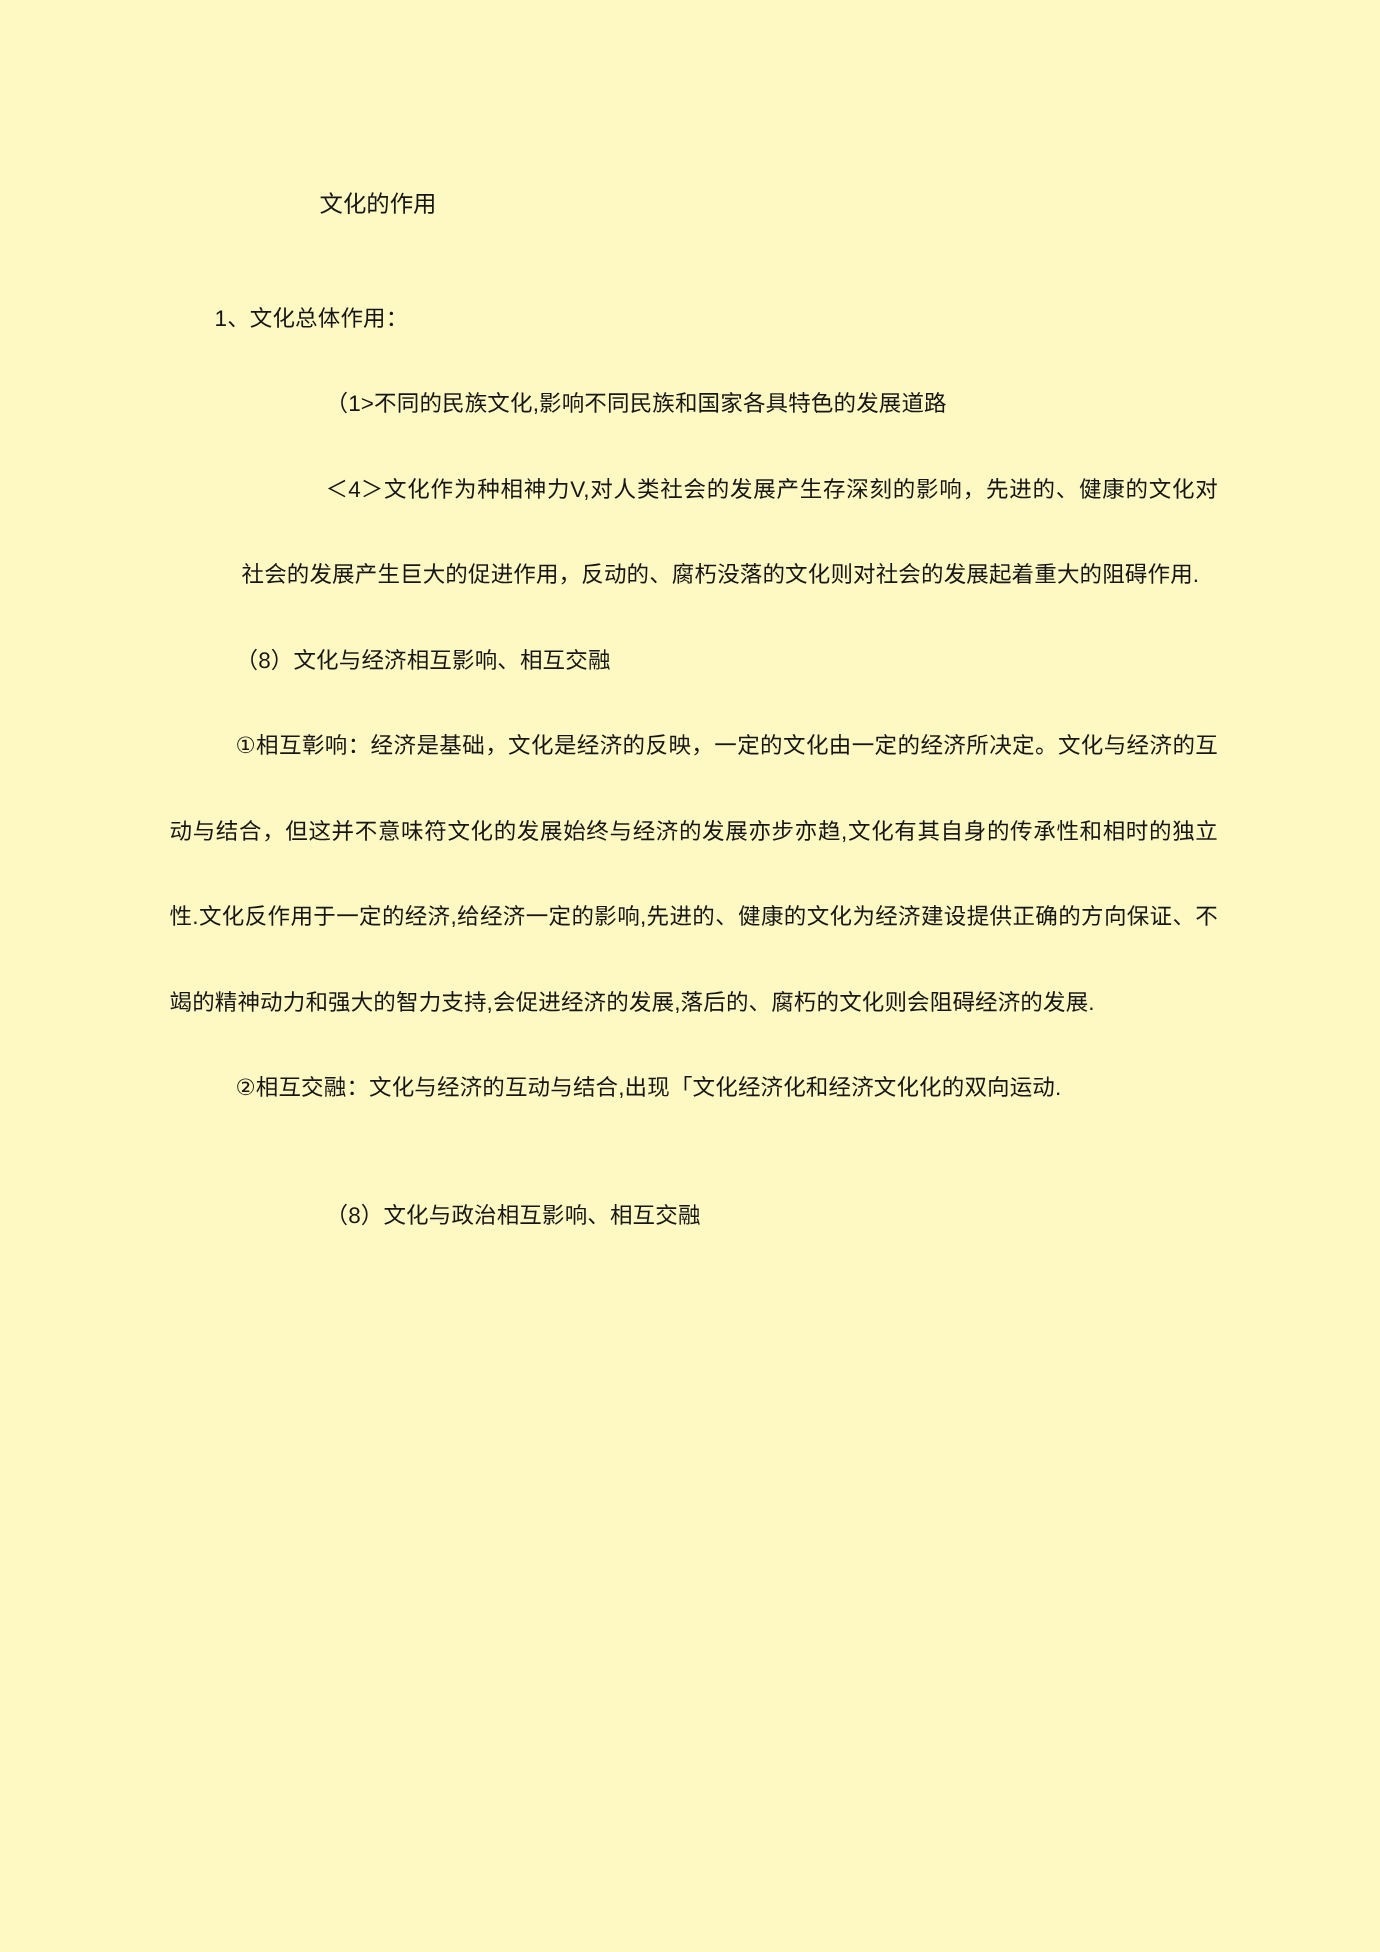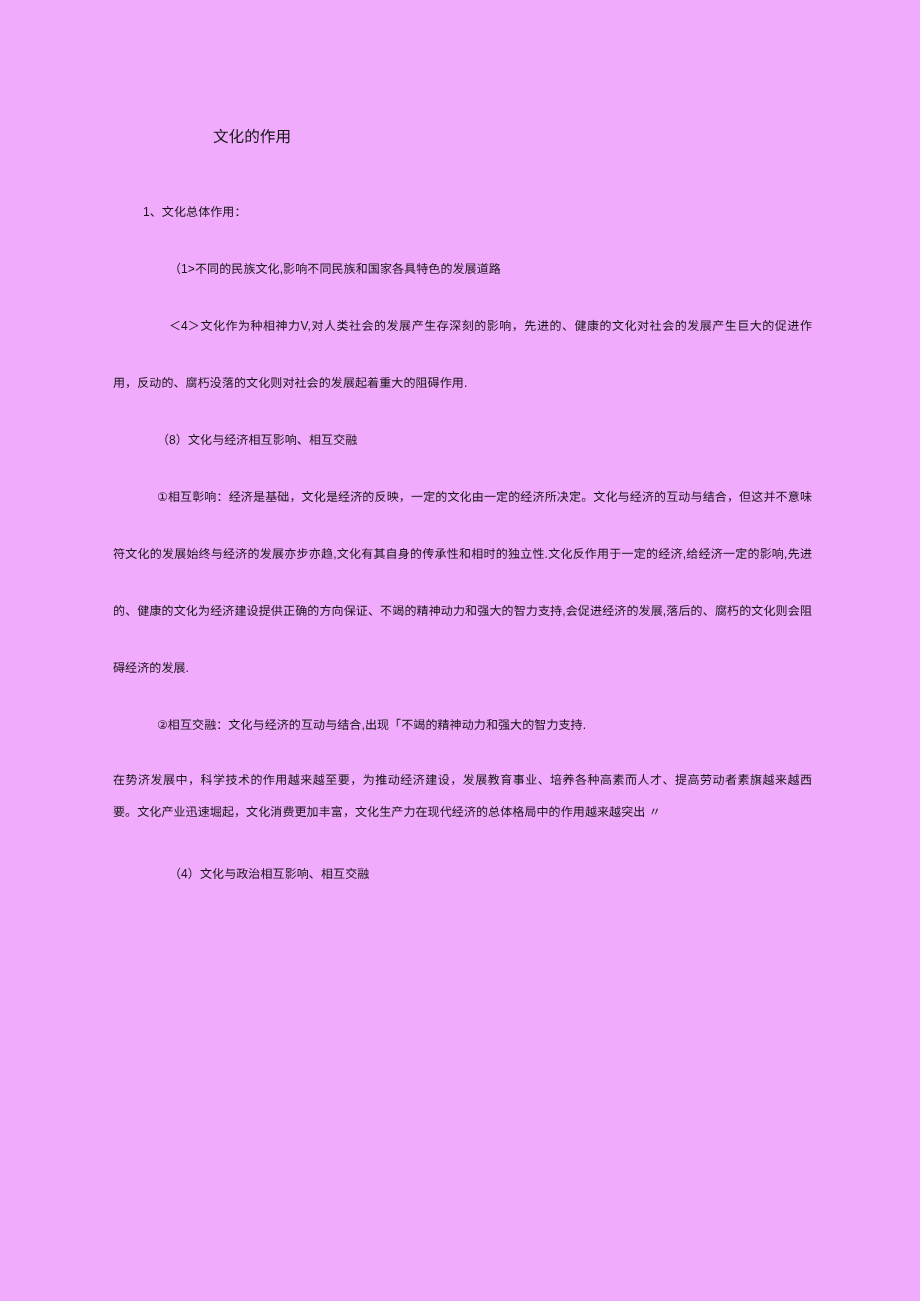--- a/index.html
+++ b/index.html
@@ -12,46 +12,46 @@
   body {
     font-family: "Liberation Sans", "DejaVu Sans", sans-serif;
     color: #161616;
     -webkit-font-smoothing: antialiased;
   }
 
   .page {
     position: relative;
     width: 920px;
     height: 1301px;
-    background: #f0abfc;
+    background: #fef9c3;
     overflow: hidden;
     box-sizing: border-box;
   }
 
   
   .doc-body {
     position: absolute;
     left: 113px;
     top: 0;
     width: 699px;
   }
 
   
   .para {
     margin: 0;
-    font-size: 12px;
+    font-size: 15px;
     line-height: 57px;          
     letter-spacing: 0.1px;
     text-align: justify;
     text-justify: inter-ideograph;
     word-break: break-all;
     color: #161616;
   }
   .para.indent-2 { text-indent: 44px; }
-  .para.indent-3 { text-indent: 56px; }
+  .para.indent-3 { text-indent: 56px; margin-left: 48px; }
 
   
   .doc-title {
     margin: 0;
     padding-top: 126px;
     font-size: 15.6px;
     line-height: 22px;
     font-weight: 400;
     text-indent: 100px;
     color: #161616;
@@ -86,24 +86,23 @@
 
 
     <p class="para indent-3">（1&gt;不同的民族文化,影响不同民族和国家各具特色的发展道路</p>
 
     <p class="para indent-3">＜4＞文化作为种相神力V,对人类社会的发展产生存深刻的影响，先进的、健康的文化对社会的发展产生巨大的促进作用，反动的、腐朽没落的文化则对社会的发展起着重大的阻碍作用.</p>
 
     <p class="para indent-2">（8）文化与经济相互影响、相互交融</p>
 
     <p class="para indent-2">①相互彰响：经济是基础，文化是经济的反映，一定的文化由一定的经济所决定。文化与经济的互动与结合，但这并不意味符文化的发展始终与经济的发展亦步亦趋,文化有其自身的传承性和相时的独立性.文化反作用于一定的经济,给经济一定的影响,先进的、健康的文化为经济建设提供正确的方向保证、不竭的精神动力和强大的智力支持,会促进经济的发展,落后的、腐朽的文化则会阻碍经济的发展.</p>
 
-    <p class="para indent-2">②相互交融：文化与经济的互动与结合,出现「不竭的精神动力和强大的智力支持.</p>
+    <p class="para indent-2">②相互交融：文化与经济的互动与结合,出现「文化经济化和经济文化化的双向运动.</p>
 
     <div class="spacer-sm"></div>
 
-    <p class="para dense">在势济发展中，科学技术的作用越来越至要，为推动经济建设，发展教育事业、培养各种高素而人才、提高劳动者素旗越来越西要。文化产业迅速堀起，文化消费更加丰富，文化生产力在现代经济的总体格局中的作用越来越突出 〃</p>
 
     <div class="spacer-md"></div>
 
-    <p class="para indent-3">（4）文化与政治相互影响、相互交融</p>
+    <p class="para indent-3">（8）文化与政治相互影响、相互交融</p>
 
   </div>
 </div>
 
 </body></html>

